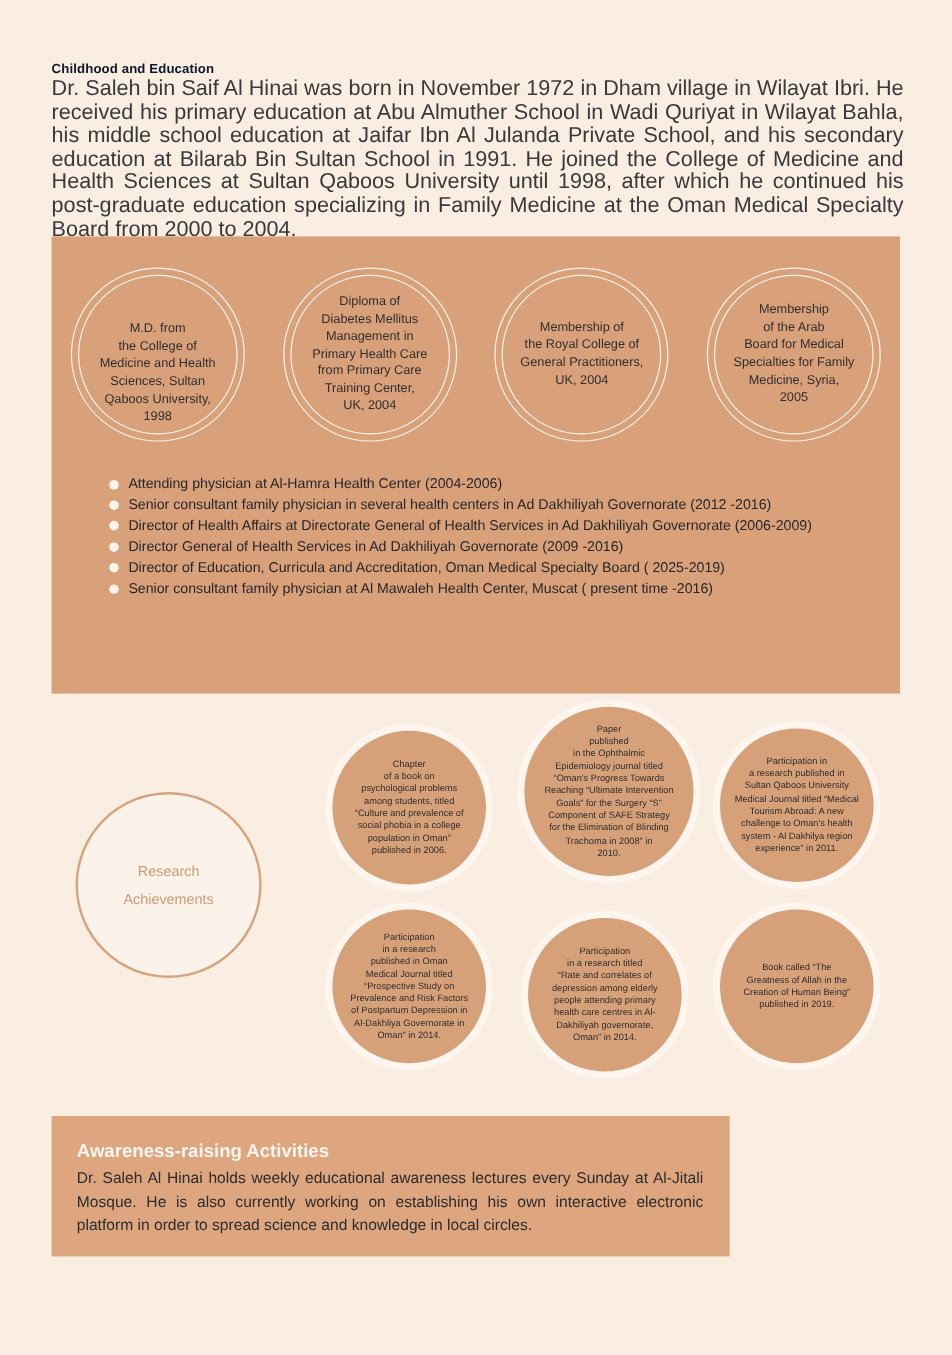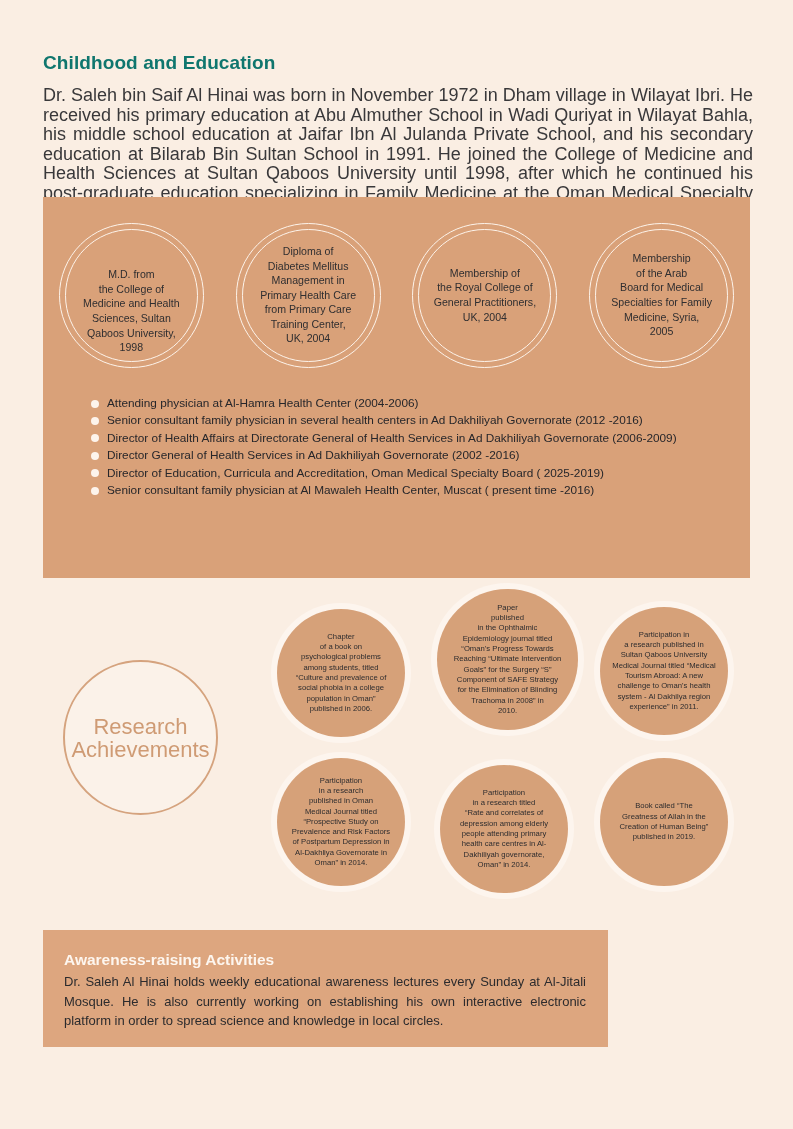--- a/index.html
+++ b/index.html
@@ -20,25 +20,25 @@
   }
 
   
   .intro-block {
     position: absolute;
     left: 43px;
     top: 52px;
     width: 710px;
   }
   .section-heading-plain {
-    font-size: 19px;
+    font-size: 11px;
     font-weight: bold;
-    color: #0f766e;
+    color: #0f172a;
     letter-spacing: 0.1px;
-    margin-bottom: 12px;
+    margin-bottom: 0;
   }
   .intro-body {
     font-size: 18px;
     line-height: 19.6px;
     color: #39383a;
     text-align: justify;
     text-justify: inter-word;
   }
 
   
@@ -134,21 +134,21 @@
     height: 155px;
     border-radius: 50%;
     background: #fbf2e9;
     border: 2.2px solid #d5a37e;
     display: flex;
     align-items: center;
     justify-content: center;
   }
   .research-hub-label {
     text-align: center;
-    font-size: 22px;
+    font-size: 12px;
     line-height: 23px;
     color: #cf9b74;
   }
 
   .res-circle {
     position: absolute;
     border-radius: 50%;
     background: #d6a179;
     box-shadow: 0 0 0 6px #fdf5ee;
     display: flex;
@@ -248,21 +248,21 @@
       <div class="exp-item">
         <span class="exp-bullet"></span>
         <span class="exp-text">Senior consultant family physician in several health centers in Ad Dakhiliyah Governorate (2012 -2016)</span>
       </div>
       <div class="exp-item">
         <span class="exp-bullet"></span>
         <span class="exp-text">Director of Health Affairs at Directorate General of Health Services in Ad Dakhiliyah Governorate (2006-2009)</span>
       </div>
       <div class="exp-item">
         <span class="exp-bullet"></span>
-        <span class="exp-text">Director General of Health Services in Ad Dakhiliyah Governorate (2002 -2016)</span>
+        <span class="exp-text">Director General of Health Services in Ad Dakhiliyah Governorate (2009 -2016)</span>
       </div>
       <div class="exp-item">
         <span class="exp-bullet"></span>
         <span class="exp-text">Director of Education, Curricula and Accreditation, Oman Medical Specialty Board ( 2025-2019)</span>
       </div>
       <div class="exp-item">
         <span class="exp-bullet"></span>
         <span class="exp-text">Senior consultant family physician at Al Mawaleh Health Center, Muscat ( present time -2016)</span>
       </div>
     </div>

